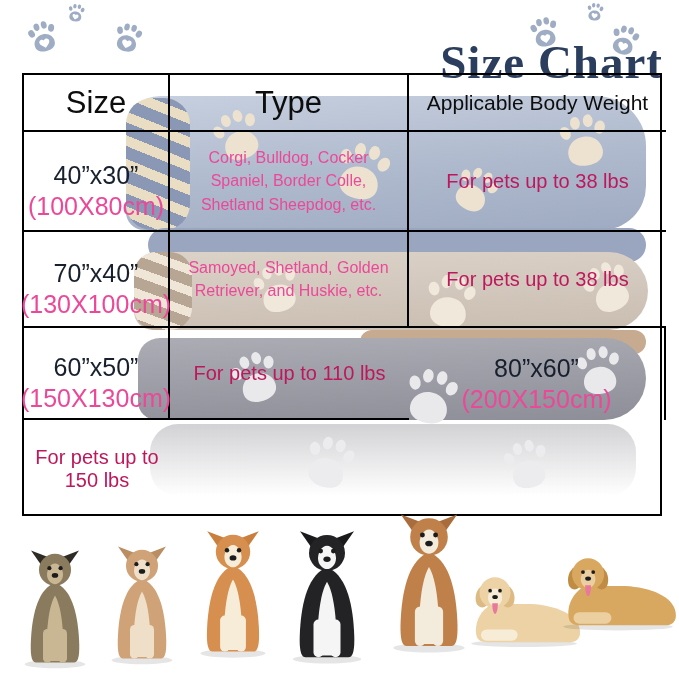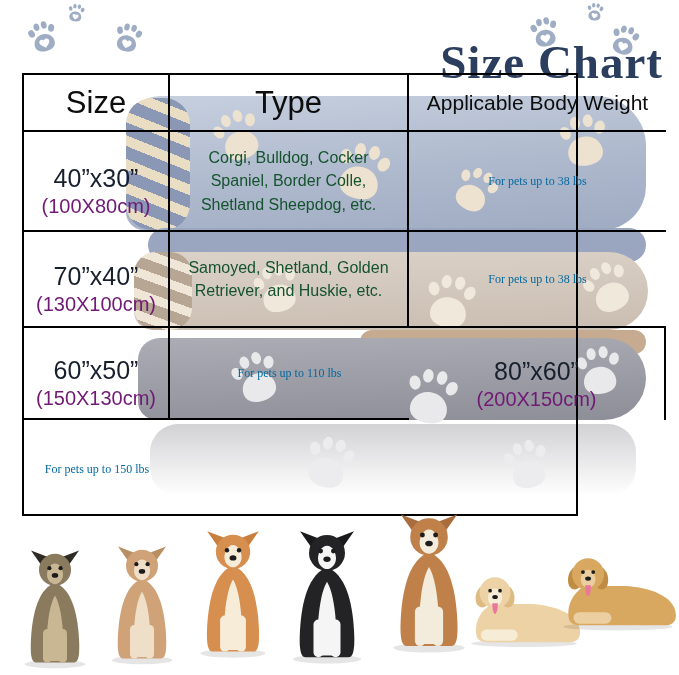--- a/index.html
+++ b/index.html
@@ -29,35 +29,35 @@
     background:repeating-linear-gradient(20deg,#b7a694 0 11px,#efe6d8 11px 20px);}
   .patch3{left:360px;top:330px;width:286px;height:24px;border-radius:12px;background:#c6ab90;}
   .blanket3{left:138px;top:338px;width:508px;height:82px;border-radius:26px 48px 50px 22px;
     background:linear-gradient(178deg,#abacb4,#8d8e97);}
   .blanket4{left:150px;top:424px;width:486px;height:72px;border-radius:28px;
     background:linear-gradient(180deg,#d2d2d5,rgba(255,255,255,0));}
   .bpaw{position:absolute;}
   .bpaw svg{display:block;width:100%;height:100%;}
   
   .size-table{
-    position:absolute;left:22px;top:73px;width:556px;height:443px;
+    position:absolute;left:22px;top:73px;width:640px;height:443px;
     display:grid;grid-template-columns:146px 239px 257px;
     grid-template-rows:57px 100px 96px 92px 98px;
     border:2px solid #000;box-sizing:border-box;z-index:3;
   }
   .cell{display:flex;flex-direction:column;align-items:center;justify-content:center;
     text-align:center;box-sizing:border-box;padding:2px 6px;}
   .br{border-right:2px solid #000;}
   .bb{border-bottom:2px solid #000;}
   .hdr{font-size:31px;color:#0d0d0d;}
   .hdr-weight{font-size:21px;color:#0d0d0d;}
   .size-in{font-size:25px;color:#18202e;line-height:1.25;margin-top:20px;}
-  .size-cm{font-size:20px;color:#701a75;line-height:1.25;}
-  .type-txt{font-size:16px;line-height:1.45;color:#14532d;max-width:215px;}
-  .weight-txt{font-size:12px;color:#0369a1;font-family:Liberation Serif, serif;}
+  .size-cm{font-size:25px;color:#ec4899;line-height:1.25;}
+  .type-txt{font-size:16px;line-height:1.45;color:#ec4899;max-width:215px;}
+  .weight-txt{font-size:20px;color:#be185d;}
   
   .dog{position:absolute;z-index:4;}
   .dog svg{display:block;width:100%;height:100%;}
   .dog-pekingese{left:12px;bottom:6px;width:86px;height:120px;}
   .dog-chihuahua{left:102px;bottom:6px;width:80px;height:128px;}
   .dog-shiba{left:190px;bottom:8px;width:86px;height:146px;}
   .dog-bordercollie{left:282px;bottom:10px;width:90px;height:136px;}
   .dog-collie{left:382px;bottom:8px;width:94px;height:168px;}
   .dog-goldenpuppy{left:464px;bottom:8px;width:120px;height:116px;}
   .dog-golden{left:556px;bottom:4px;width:124px;height:160px;}

